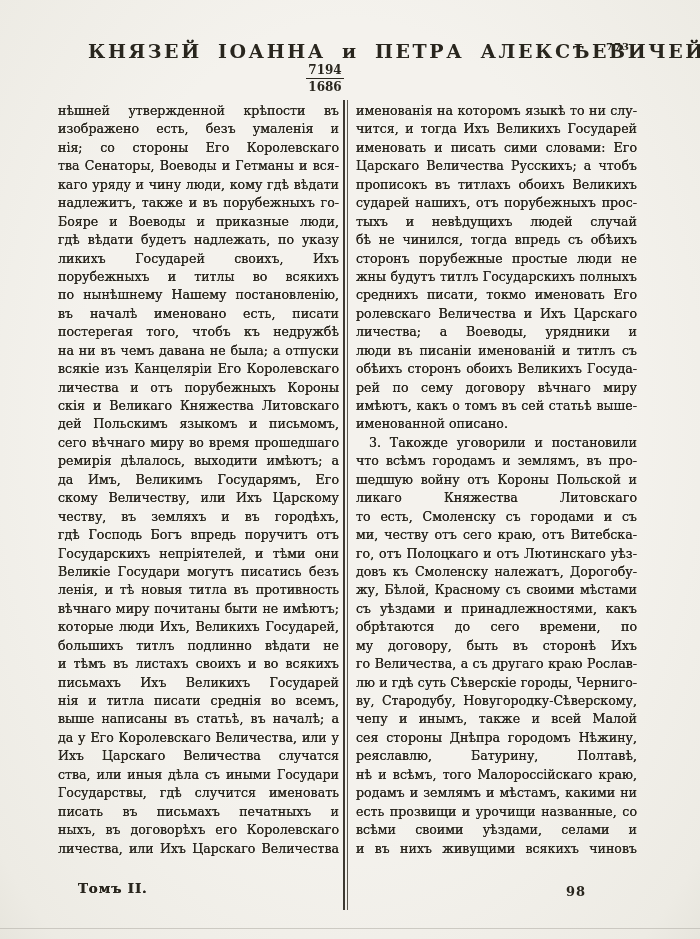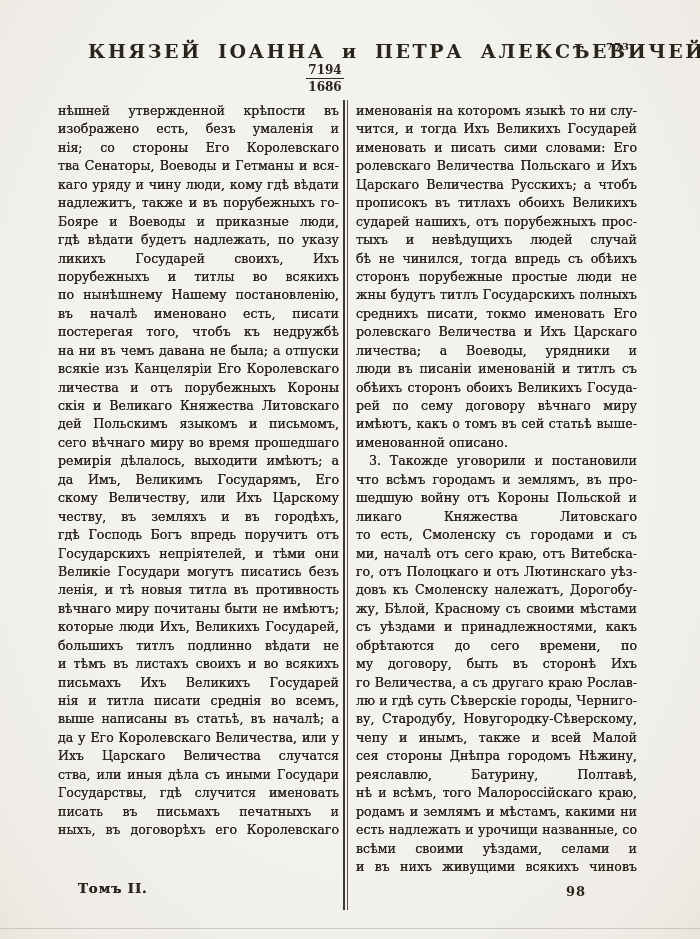--- a/index.html
+++ b/index.html
@@ -141,65 +141,65 @@
       <div class="line">и тѣмъ въ листахъ своихъ и во всякихъ</div>
       <div class="line">письмахъ Ихъ Великихъ Государей именова-</div>
       <div class="line">нія и титла писати среднія во всемъ, какъ</div>
       <div class="line">выше написаны въ статьѣ, въ началѣ; а ког-</div>
       <div class="line">да у Его Королевскаго Величества, или у</div>
       <div class="line">Ихъ Царскаго Величества случатся посоль-</div>
       <div class="line">ства, или иныя дѣла съ иными Государи и</div>
       <div class="line">Государствы, гдѣ случится именовать или</div>
       <div class="line">писать въ письмахъ печатныхъ и письмен-</div>
       <div class="line">ныхъ, въ договорѣхъ его Королевскаго Ве-</div>
+      <div class="line">личества, или Ихъ Царскаго Величества</div>
     </div>
 
   <div class="column-divider"></div>
 
   <div class="col col-right">
       <div class="line">именованія на которомъ языкѣ то ни слу-</div>
       <div class="line">чится, и тогда Ихъ Великихъ Государей</div>
       <div class="line">именовать и писать сими словами: Его Ко-</div>
-      <div class="line">ролевскаго Величества Польскаго и Ихъ</div>
       <div class="line">Царскаго Величества Русскихъ; а чтобъ отъ</div>
       <div class="line">прописокъ въ титлахъ обоихъ Великихъ Го-</div>
       <div class="line">сударей нашихъ, отъ порубежныхъ прос-</div>
       <div class="line">тыхъ и невѣдущихъ людей случай недруж-</div>
       <div class="line">бѣ не чинился, тогда впредь съ обѣихъ</div>
       <div class="line">сторонъ порубежные простые люди не дол-</div>
       <div class="line">жны будутъ титлъ Государскихъ полныхъ и</div>
       <div class="line">среднихъ писати, токмо именовать Его Ко-</div>
       <div class="line">ролевскаго Величества и Ихъ Царскаго Ве-</div>
       <div class="line">личества; а Воеводы, урядники и начальные</div>
       <div class="line">люди въ писаніи именованій и титлъ съ</div>
       <div class="line">обѣихъ сторонъ обоихъ Великихъ Госуда-</div>
       <div class="line">рей по сему договору вѣчнаго миру хранить</div>
       <div class="line">имѣютъ, какъ о томъ въ сей статьѣ выше-</div>
       <div class="line flush">именованной описано.</div>
       <div class="line indent">3. Такожде уговорили и постановили есмы,</div>
       <div class="line">что всѣмъ городамъ и землямъ, въ про-</div>
       <div class="line">шедшую войну отъ Короны Польской и Ве-</div>
       <div class="line">ликаго Княжества Литовскаго завоеваннымъ,</div>
       <div class="line">то есть, Смоленску съ городами и съ уѣзда-</div>
-      <div class="line">ми, началѣ отъ сего краю, отъ Витебска-</div>
+      <div class="line">ми, честву отъ сего краю, отъ Витебска-</div>
       <div class="line">го, отъ Полоцкаго и отъ Лютинскаго уѣз-</div>
       <div class="line">довъ къ Смоленску належатъ, Дорогобу-</div>
       <div class="line">жу, Бѣлой, Красному съ своими мѣстами и</div>
       <div class="line">съ уѣздами и принадлежностями, какъ оныя</div>
       <div class="line">обрѣтаются до сего времени, по перемирно-</div>
       <div class="line">му договору, быть въ сторонѣ Ихъ Царска-</div>
       <div class="line">го Величества, а съ другаго краю Рослав-</div>
       <div class="line">лю и гдѣ суть Сѣверскіе городы, Черниго-</div>
       <div class="line">ву, Стародубу, Новугородку-Сѣверскому, По-</div>
       <div class="line">чепу и инымъ, также и всей Малой Россіи</div>
       <div class="line">сея стороны Днѣпра городомъ Нѣжину, Пе-</div>
       <div class="line">реяславлю, Батурину, Полтавѣ, Переволоч-</div>
       <div class="line">нѣ и всѣмъ, того Малороссійскаго краю, го-</div>
       <div class="line">родамъ и землямъ и мѣстамъ, какими ни</div>
-      <div class="line">есть надлежать и урочищи названные, со</div>
+      <div class="line">есть прозвищи и урочищи названные, со</div>
       <div class="line">всѣми своими уѣздами, селами и деревнями</div>
       <div class="line">и въ нихъ живущими всякихъ чиновъ людь-</div>
     </div>
 
   <div class="footer-volume">Томъ II.</div>
 
   <div class="footer-signature">98</div>
 
   <div class="scan-edge-line"></div>
 

